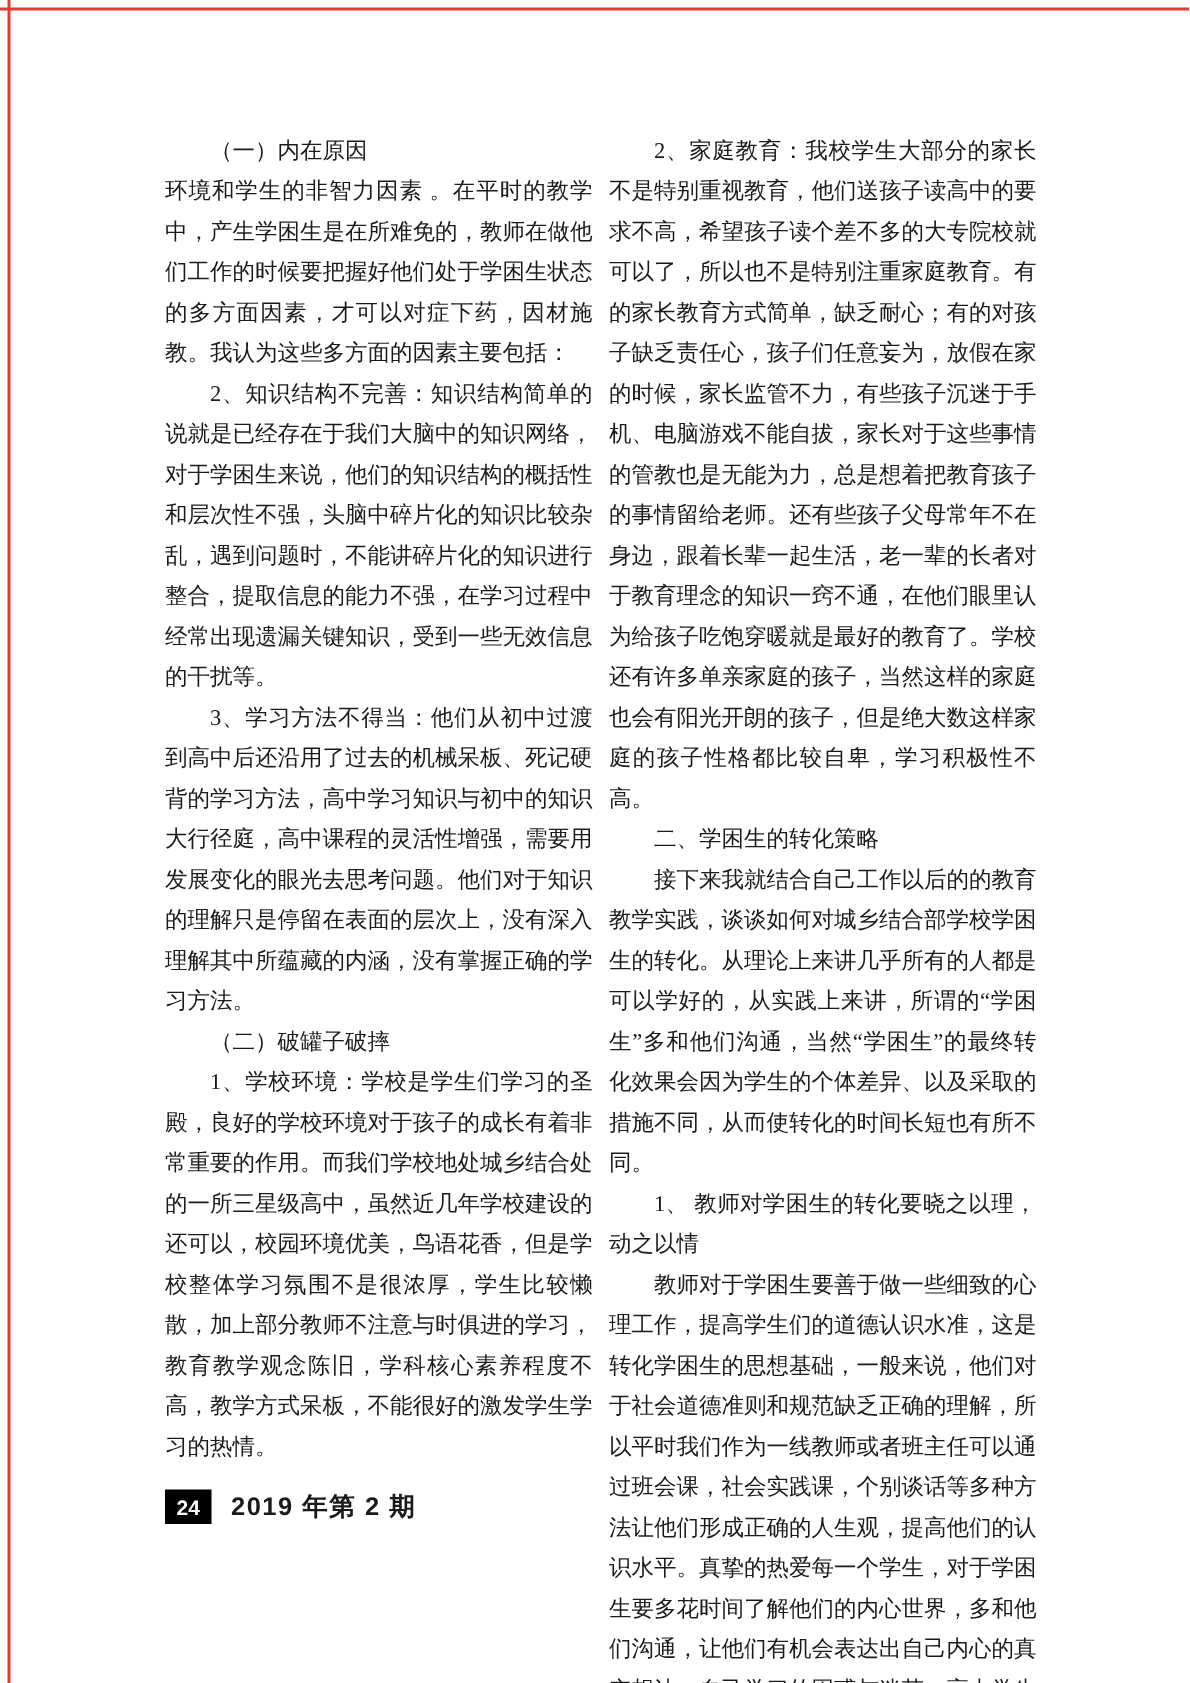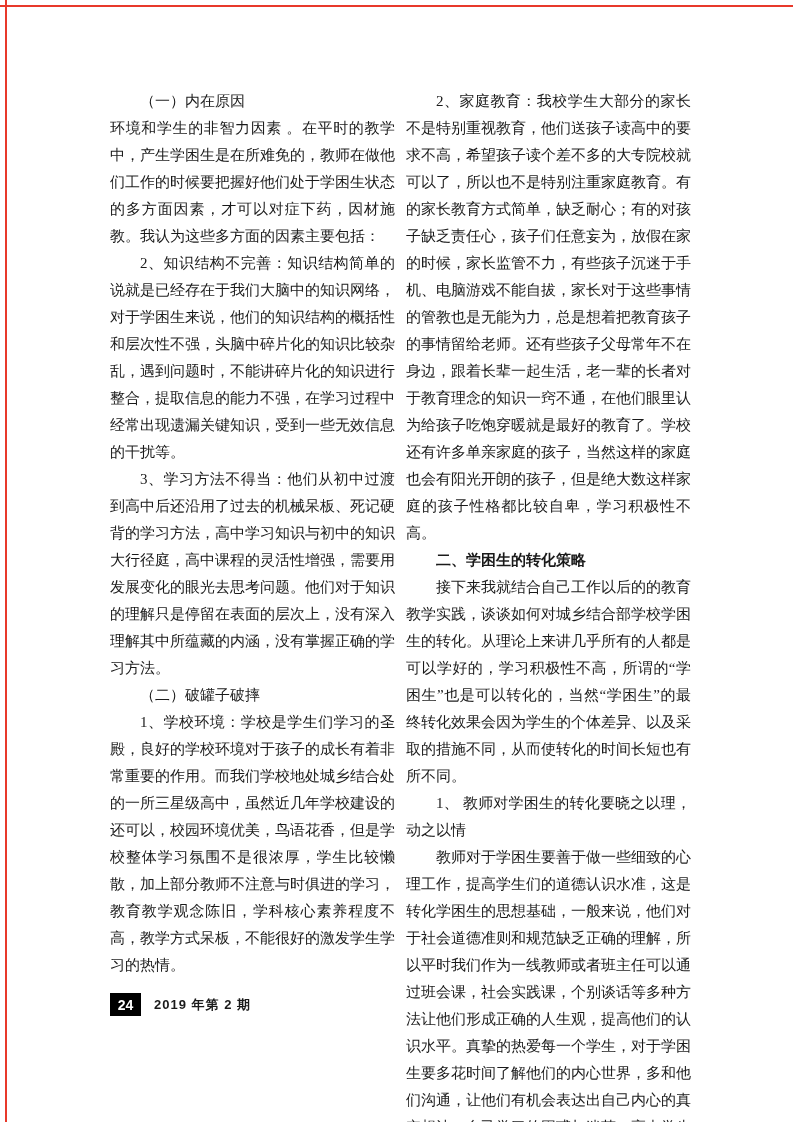--- a/index.html
+++ b/index.html
@@ -30,40 +30,40 @@
   .col {
     width: 285px;
     font-size: 15px;
     line-height: 27px;
     text-align: justify;
     text-justify: inter-ideograph;
     word-break: break-all;
   }
   .para { margin: 0; text-indent: 2em; }
   .para.no-indent { text-indent: 0; }
-  .para.bold { font-weight: bold; }
+  .para.bold { font-weight: normal; }
   
   .footer {
     position: absolute;
     left: 110px; top: 993px;
     display: flex;
     align-items: center;
     font-family: "Liberation Sans", "DejaVu Sans", sans-serif;
   }
   .page-num-box {
     display: inline-flex;
     align-items: center;
     justify-content: center;
     width: 31px; height: 23px;
     font-size: 14px;
     font-weight: bold;
   }
   .issue {
     margin-left: 13px;
-    font-size: 13px;
+    font-size: 17px;
     font-weight: bold;
     letter-spacing: 1px;
   }
 </style>
 </head>
 <body>
 
 <div class="page">
 
   <div class="crop-line-top" style="background: rgb(232, 57, 43);"></div>
@@ -74,21 +74,21 @@
         <p class="para">（一）内在原因</p>
         <p class="para no-indent">环境和学生的非智力因素 。在平时的教学中，产生学困生是在所难免的，教师在做他们工作的时候要把握好他们处于学困生状态的多方面因素，才可以对症下药，因材施教。我认为这些多方面的因素主要包括：</p>
         <p class="para">2、知识结构不完善：知识结构简单的说就是已经存在于我们大脑中的知识网络，对于学困生来说，他们的知识结构的概括性和层次性不强，头脑中碎片化的知识比较杂乱，遇到问题时，不能讲碎片化的知识进行整合，提取信息的能力不强，在学习过程中经常出现遗漏关键知识，受到一些无效信息的干扰等。</p>
         <p class="para">3、学习方法不得当：他们从初中过渡到高中后还沿用了过去的机械呆板、死记硬背的学习方法，高中学习知识与初中的知识大行径庭，高中课程的灵活性增强，需要用发展变化的眼光去思考问题。他们对于知识的理解只是停留在表面的层次上，没有深入理解其中所蕴藏的内涵，没有掌握正确的学习方法。</p>
         <p class="para">（二）破罐子破摔</p>
         <p class="para">1、学校环境：学校是学生们学习的圣殿，良好的学校环境对于孩子的成长有着非常重要的作用。而我们学校地处城乡结合处的一所三星级高中，虽然近几年学校建设的还可以，校园环境优美，鸟语花香，但是学校整体学习氛围不是很浓厚，学生比较懒散，加上部分教师不注意与时俱进的学习，教育教学观念陈旧，学科核心素养程度不高，教学方式呆板，不能很好的激发学生学习的热情。</p>
       </div>
     <div class="col">
         <p class="para">2、家庭教育：我校学生大部分的家长不是特别重视教育，他们送孩子读高中的要求不高，希望孩子读个差不多的大专院校就可以了，所以也不是特别注重家庭教育。有的家长教育方式简单，缺乏耐心；有的对孩子缺乏责任心，孩子们任意妄为，放假在家的时候，家长监管不力，有些孩子沉迷于手机、电脑游戏不能自拔，家长对于这些事情的管教也是无能为力，总是想着把教育孩子的事情留给老师。还有些孩子父母常年不在身边，跟着长辈一起生活，老一辈的长者对于教育理念的知识一窍不通，在他们眼里认为给孩子吃饱穿暖就是最好的教育了。学校还有许多单亲家庭的孩子，当然这样的家庭也会有阳光开朗的孩子，但是绝大数这样家庭的孩子性格都比较自卑，学习积极性不高。</p>
         <p class="para bold">二、学困生的转化策略</p>
-        <p class="para">接下来我就结合自己工作以后的的教育教学实践，谈谈如何对城乡结合部学校学困生的转化。从理论上来讲几乎所有的人都是可以学好的，学习积极性不高，所谓的“学困生”也是可以转化的，当然“学困生”的最终转化效果会因为学生的个体差异、以及采取的措施不同，从而使转化的时间长短也有所不同。</p>
+        <p class="para">接下来我就结合自己工作以后的的教育教学实践，谈谈如何对城乡结合部学校学困生的转化。从理论上来讲几乎所有的人都是可以学好的，从实践上来讲，所谓的“学困生”多和他们沟通，当然“学困生”的最终转化效果会因为学生的个体差异、以及采取的措施不同，从而使转化的时间长短也有所不同。</p>
         <p class="para">1、 教师对学困生的转化要晓之以理，动之以情</p>
         <p class="para">教师对于学困生要善于做一些细致的心理工作，提高学生们的道德认识水准，这是转化学困生的思想基础，一般来说，他们对于社会道德准则和规范缺乏正确的理解，所以平时我们作为一线教师或者班主任可以通过班会课，社会实践课，个别谈话等多种方法让他们形成正确的人生观，提高他们的认识水平。真挚的热爱每一个学生，对于学困生要多花时间了解他们的内心世界，多和他们沟通，让他们有机会表达出自己内心的真实想法，自己学习的困惑与迷茫。高中学生自我意识逐渐成熟，具有较强的自尊心和独立性，当他感觉得老师真正的关心自己</p>
       </div>
   </div>
 
   <div class="footer">
     <span class="page-num-box" style="background: rgb(0, 0, 0); color: rgb(255, 255, 255);">24</span>
     <span class="issue">2019 年第 2 期</span>
   </div>
 

